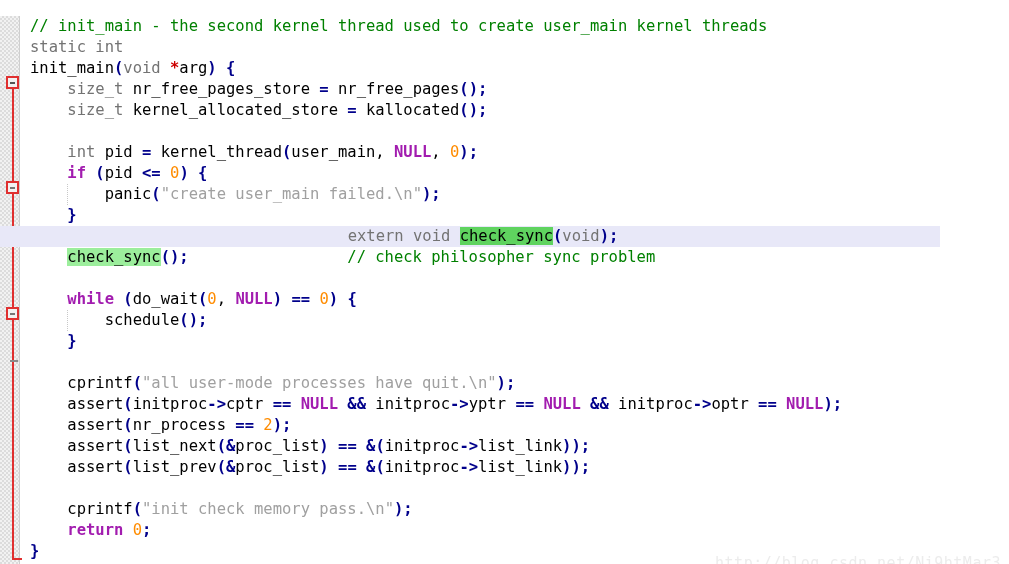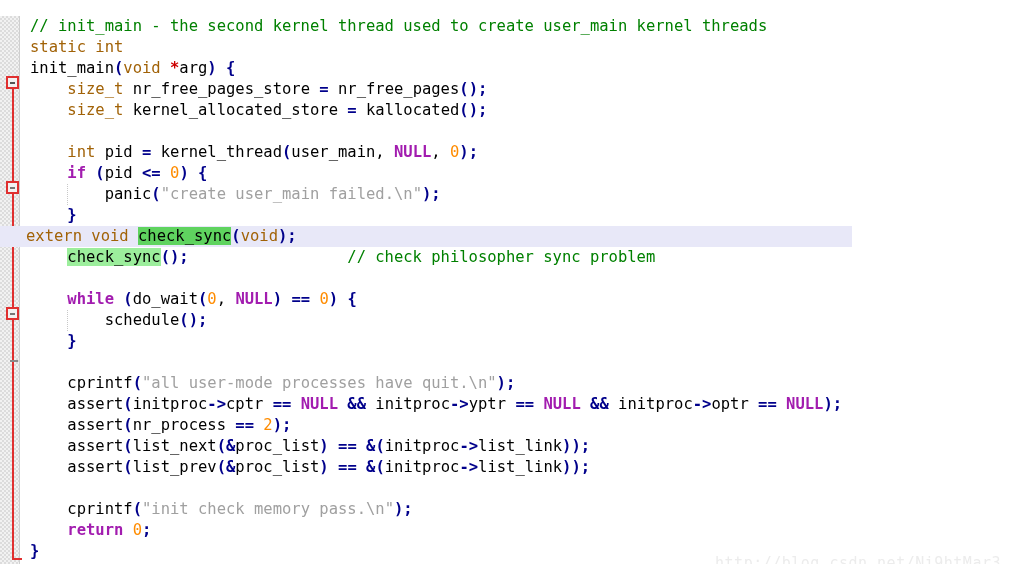--- a/index.html
+++ b/index.html
@@ -97,37 +97,38 @@
     position: relative;
     height: 21px;
     padding-left: 6px;
     box-sizing: border-box;
   }
   
   .line.current {
     background: #e8e8f8;
     margin-left: -24px;
     padding-left: 26px;
-    width: 852px;
+    width: 940px;
+    text-align: center;
   }
 
   
   .iguide {
     position: absolute;
     top: 0;
     width: 1px;
     height: 21px;
     background-image: linear-gradient(to bottom, #c8c8c8 1px, transparent 1px);
     background-size: 1px 2px;
   }
 
   
   .cmt   { color: #008000; }
   .kw    { color: #a21caf; font-weight: bold; }
-  .typ   { color: #a16207; }
+  .typ   { color: #737373; }
   .op    { color: #00008b; font-weight: bold; }
   .pun   { color: #00008b; font-weight: bold; }
   .str   { color: #a0a0a0; }
   .num   { color: #ff8c00; }
   .id    { color: #000000; }
   .star  { color: #cc0000; font-weight: bold; }
 
   
   .hl-sel { background: #5fd35f; }
   .hl-occ { background: #9cee9c; }

